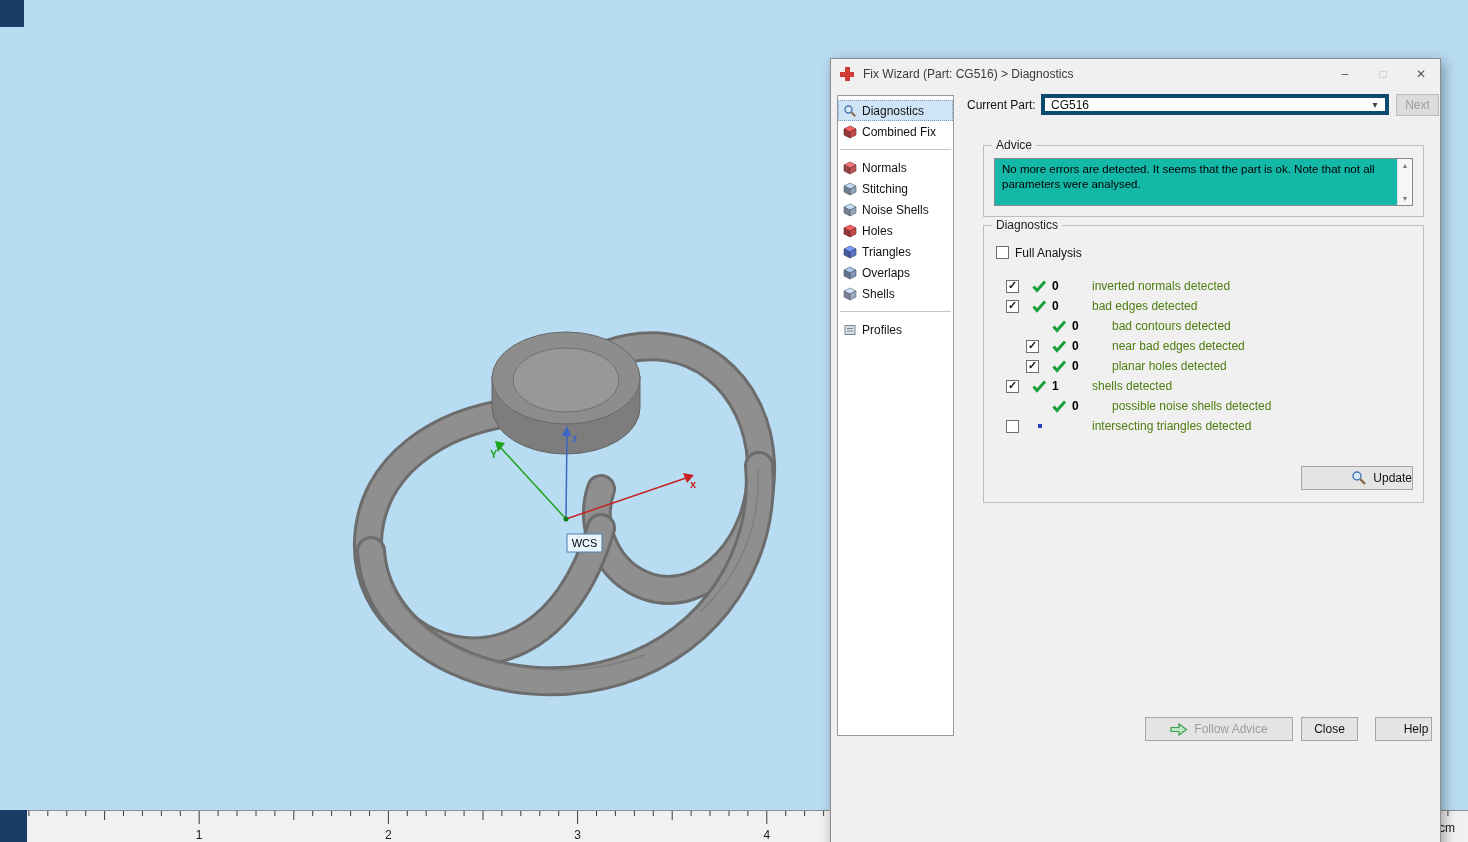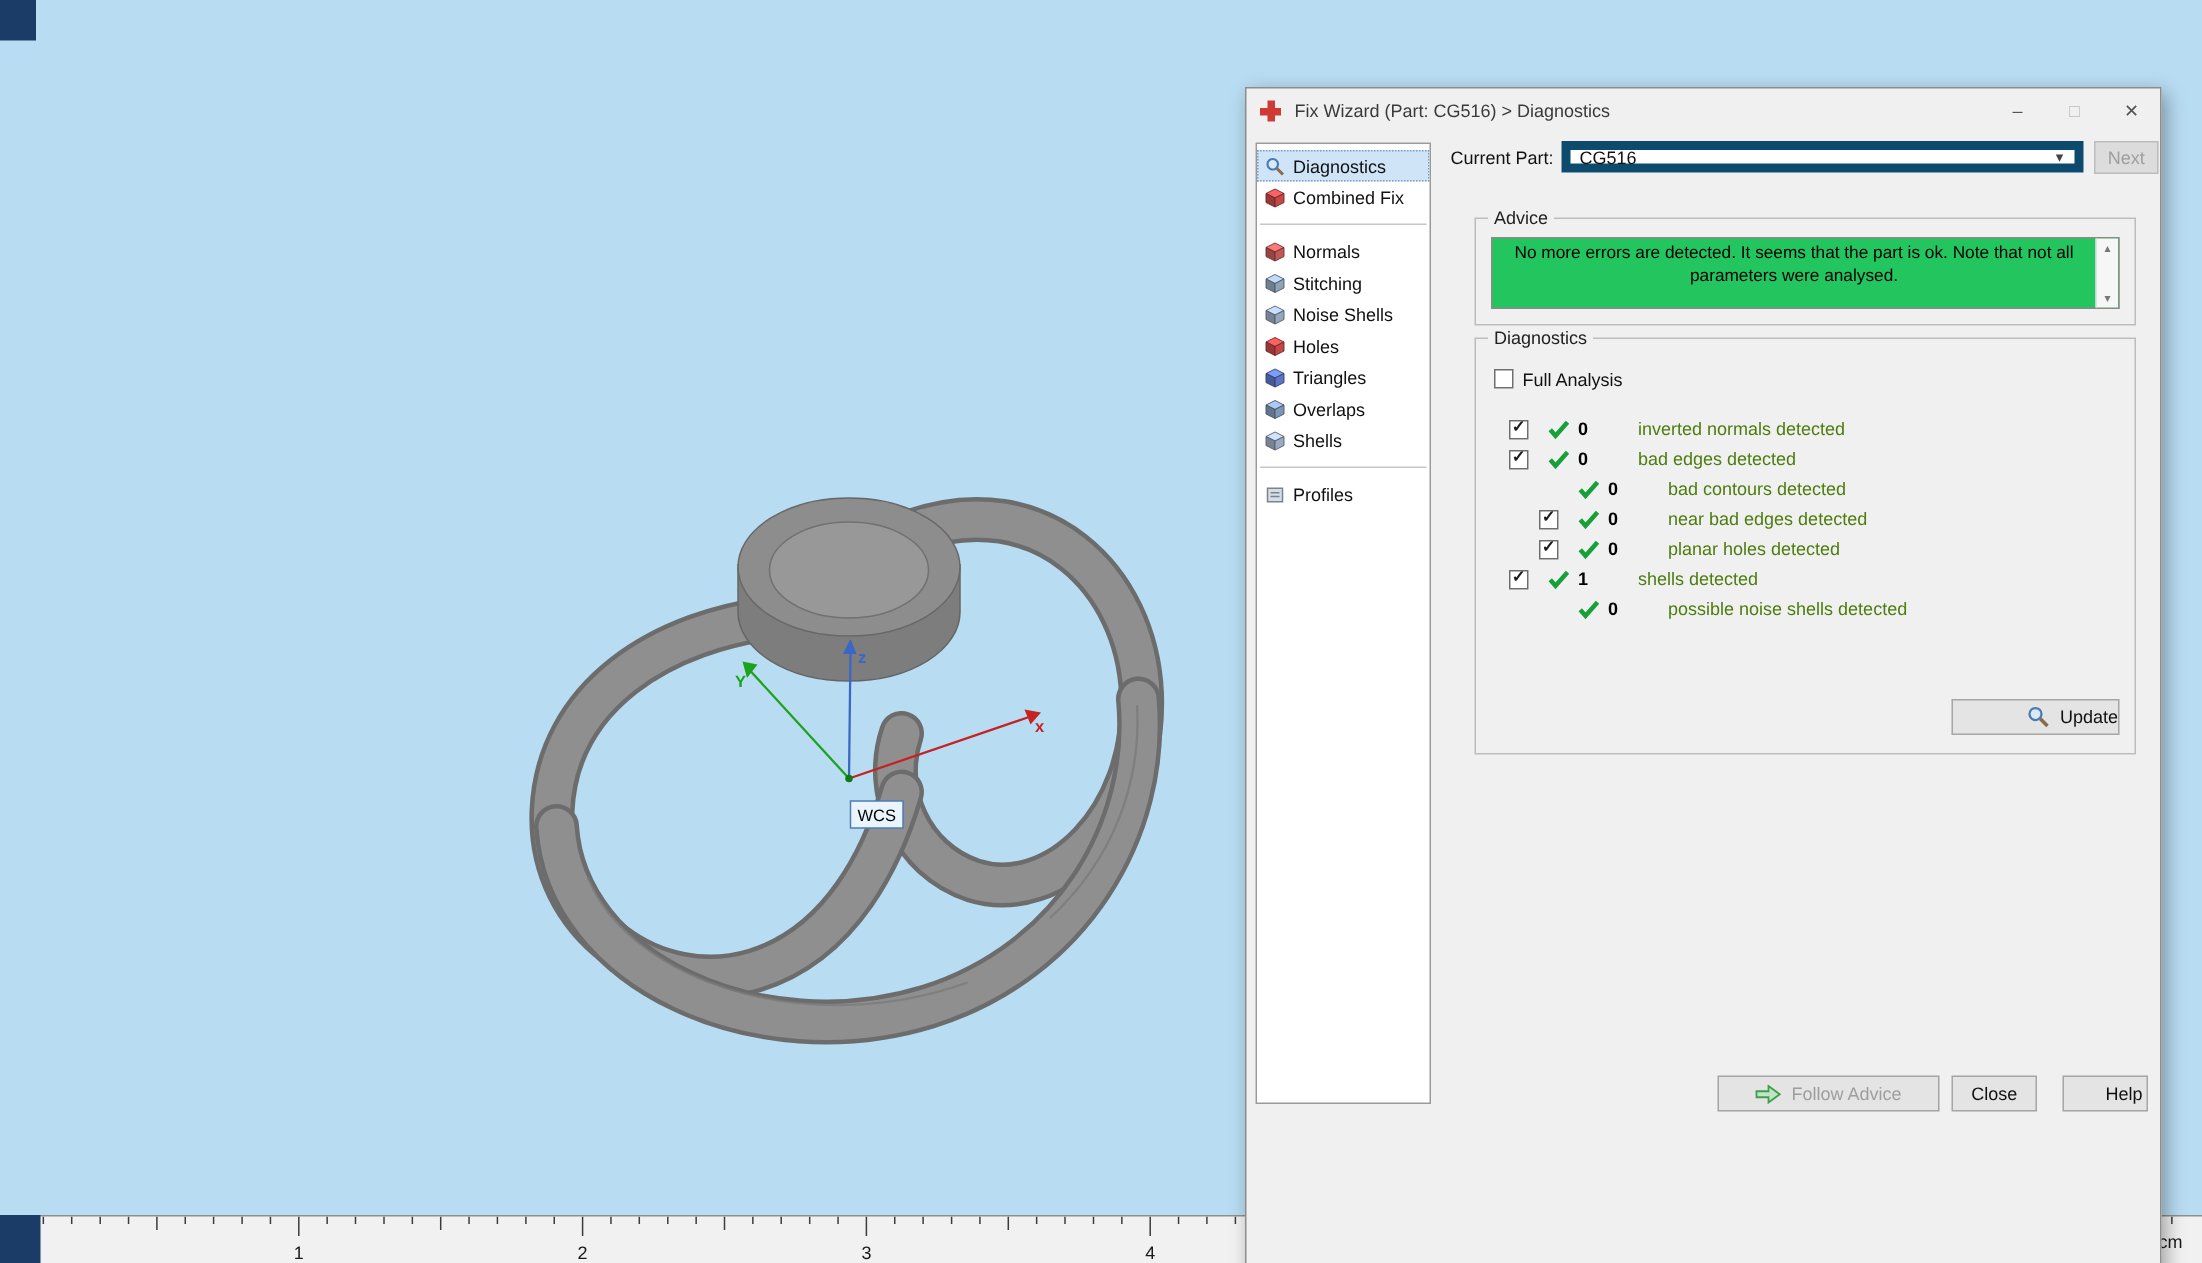--- a/index.html
+++ b/index.html
@@ -44,36 +44,36 @@
   #sidebar { position:absolute; left:6px; top:36px; width:117px; height:641px;
              background:#fff; border:1px solid #9a9a9a; padding-top:4px; overflow:hidden; }
   .side-item { height:21px; display:flex; align-items:center; gap:5px; padding:0 5px;
                font-size:12px; color:#111; white-space:nowrap; }
   .side-item.selected { background:#cfe4f7; outline:1px dotted #7a9cc0; outline-offset:-1px; }
   .side-sep { border-top:1px solid #c6c6c6; margin:7px 2px; }
   .side-ic { flex:0 0 auto; }
 
   .cp-label { position:absolute; left:136px; top:39px; }
   .combo { position:absolute; left:210px; top:35px; width:348px; height:21px;
-           background:#fff; border:6px solid #0c4a6e; display:flex; align-items:center; }
+           background:#fff; border:4px solid #0c4a6e; display:flex; align-items:center; }
   .combo-text { flex:1; padding-left:6px; }
   .combo-arrow { width:20px; text-align:center; color:#444; font-size:10px; }
 
   .btn { position:absolute; display:flex; align-items:center; justify-content:center; gap:6px;
          background:#e4e4e4; border:1px solid #a6a6a6; font-size:12px; color:#111;
          font-family:inherit; padding:0; }
   .btn.disabled { color:#9e9e9e; }
   .next { left:565px; top:35px; width:43px; height:22px; background:#dcdcdc; border-color:#bcbcbc; }
 
   .groupbox { position:absolute; border:1px solid #bdbdbd; }
   .gb-label { position:absolute; top:-8px; left:8px; background:#f0f0f0; padding:0 4px;
               font-size:12px; color:#222; }
   .advice-box { left:152px; top:86px; width:441px; height:72px; }
   .advice-inner { position:absolute; left:10px; top:12px; right:10px; bottom:10px;
-                  background:#22c55e; border:1px solid #8a8a8a; display:flex;text-align:center; }
+                  background:#14b8a6; border:1px solid #8a8a8a; display:flex; }
   .advice-text { flex:1; padding:3px 7px; font-size:11.5px; line-height:1.3; color:#000; }
   .advice-scroll { width:15px; background:#f6f6f6; border-left:1px solid #e0e0e0;
                    display:flex; flex-direction:column; justify-content:space-between;
                    align-items:center; color:#777; font-size:8px; padding:2px 0; }
 
   .diag-box { left:152px; top:166px; width:441px; height:278px; }
   .fa-row { position:absolute; left:12px; top:20px; display:flex; gap:6px; }
   #diag-rows { position:absolute; left:0; top:50px; right:0; }
   .diag-row { display:flex; align-items:center; height:20px; padding-left:22px; }
   .row-indent { flex:0 0 auto; }
@@ -434,20 +434,31 @@
             <span class="row-indent" style="width: 20px;"></span>
             <span class="cb-slot"></span>
             <span class="status-slot">
               <svg width="15" height="13" viewBox="0 0 15 13">
                 <path d="M1.5,6.5 L5,10.5 L13,1.5" fill="none" stroke="#18a038" stroke-width="3"></path>
               </svg>
             </span>
             <span class="count">0</span>
             <span class="row-label">possible noise shells detected</span>
           </div>
+          <div class="diag-row">
+            <span class="row-indent" style="width: 0px;"></span>
+            <span class="cb-slot">
+              <span class="cb"></span>
+            </span>
+            <span class="status-slot">
+              <span class="blue-dot"></span>
+            </span>
+            <span class="count"></span>
+            <span class="row-label">intersecting triangles detected</span>
+          </div>
         </div>
       <button class="btn update">
         <svg width="16" height="16" viewBox="0 0 16 16">
           <circle cx="6" cy="6" r="4" fill="#d9e9f8" stroke="#4a7ab5" stroke-width="1.5"></circle>
           <line x1="9.2" y1="9.2" x2="14" y2="14" stroke="#8a6a4a" stroke-width="2.4"></line>
         </svg>
         <span>Update</span>
       </button>
     </div>
 

